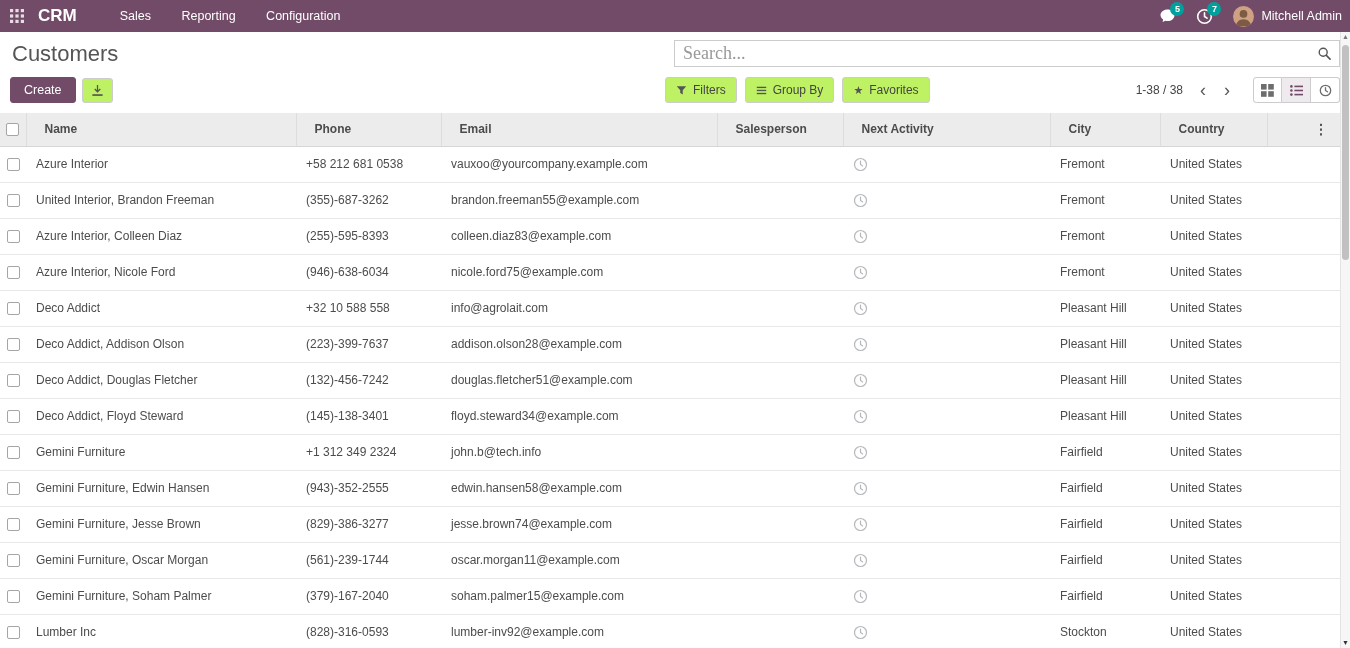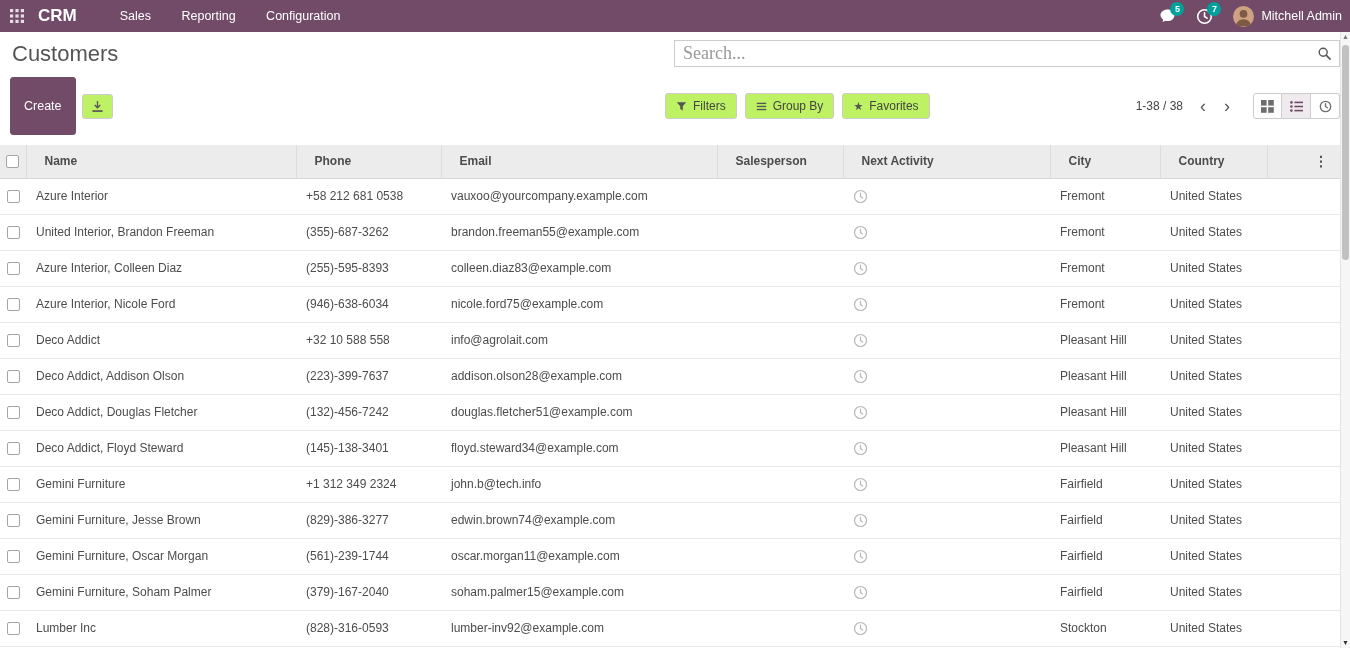--- a/index.html
+++ b/index.html
@@ -27,21 +27,21 @@
   .breadcrumb { font-size:22px; color:#555; padding-left:2px; }
   .searchbox { width:666px; height:27px; border:1px solid #ccc; display:flex; align-items:center; background:#fff; }
   .searchbox input { flex:1; border:none; outline:none; font-size:18px; padding:0 8px; color:#701a75; background:transparent;font-family:Liberation Serif, serif; }
   .searchbox input::placeholder { color:#999; }
   .search-icon { padding:0 8px; display:flex; align-items:center; }
 
   .cp-row2 { display:flex; align-items:center; }
   .cp-left { width:655px; display:flex; align-items:center; gap:6px; }
   .btn { font-size:12px; border:1px solid #ccc; background:#bef264; color:#444; padding:5px 10px; border-radius:3px;
          cursor:pointer; display:inline-flex; align-items:center; gap:6px; line-height:14px; white-space:nowrap; }
-  .btn-primary { background:#714B67; border-color:#714B67; color:#fff; padding:21px 13px; font-size:12.5px; }
+  .btn-primary { background:#714B67; border-color:#714B67; color:#fff; padding:5px 13px; font-size:12.5px; }
   .btn-icon { padding:5px 8px; }
   .cp-middle { display:flex; gap:8px; }
   .cp-right { margin-left:auto; display:flex; align-items:center; }
   .pager-range { font-size:12px; color:#444; margin-right:8px; }
   .pager-btn { border:none; background:none; font-size:18px; color:#555; padding:0 9px; cursor:pointer; line-height:20px; }
   .view-switcher { display:flex; margin-left:14px; }
   .view-btn { width:29px; height:26px; border:1px solid #ccc; border-left:none; background:#fff; color:#6d6d6d;
               display:flex; align-items:center; justify-content:center; cursor:pointer; }
   .view-btn:first-child { border-left:1px solid #ccc; border-radius:3px 0 0 3px; }
   .view-btn:last-child { border-radius:0 3px 3px 0; }
@@ -393,23 +393,41 @@
       </svg>
     </td>
     <td>Fairfield</td>
     <td>United States</td>
     <td class="extra"></td>
   </tr>
         <tr>
     <td class="sel">
             <div class="cb"></div>
           </td>
+    <td>Gemini Furniture, Edwin Hansen</td>
+    <td>(943)-352-2555</td>
+    <td>edwin.hansen58@example.com</td>
+    <td></td>
+    <td>
+      <svg class="clock-icon" width="15" height="15" viewBox="0 0 16 16">
+        <circle cx="8" cy="8" r="6.4" fill="none" stroke="#b5b9bd" stroke-width="1.3"></circle>
+        <path d="M8 4.4V8l2.3 1.5" fill="none" stroke="#b5b9bd" stroke-width="1.3" stroke-linecap="round"></path>
+      </svg>
+    </td>
+    <td>Fairfield</td>
+    <td>United States</td>
+    <td class="extra"></td>
+  </tr>
+        <tr>
+    <td class="sel">
+            <div class="cb"></div>
+          </td>
     <td>Gemini Furniture, Jesse Brown</td>
     <td>(829)-386-3277</td>
-    <td>edwin.brown74@example.com</td>
+    <td>jesse.brown74@example.com</td>
     <td></td>
     <td>
       <svg class="clock-icon" width="15" height="15" viewBox="0 0 16 16">
         <circle cx="8" cy="8" r="6.4" fill="none" stroke="#b5b9bd" stroke-width="1.3"></circle>
         <path d="M8 4.4V8l2.3 1.5" fill="none" stroke="#b5b9bd" stroke-width="1.3" stroke-linecap="round"></path>
       </svg>
     </td>
     <td>Fairfield</td>
     <td>United States</td>
     <td class="extra"></td>

